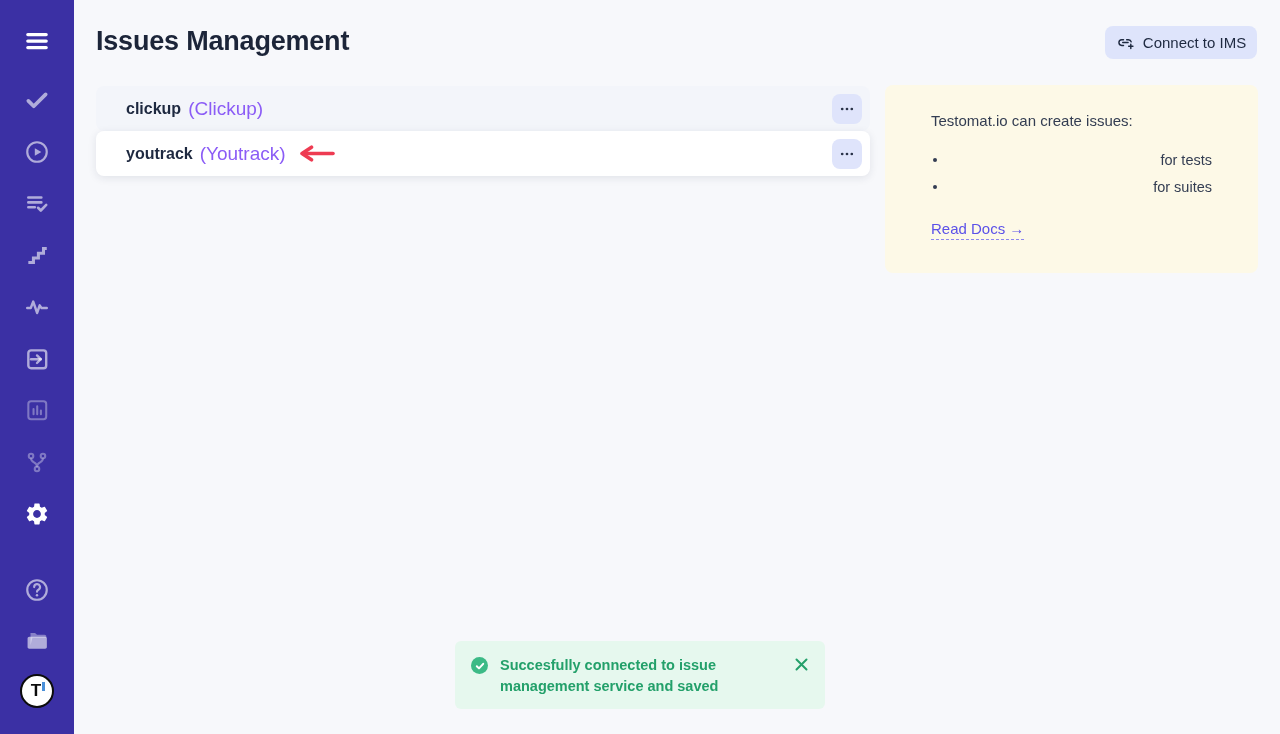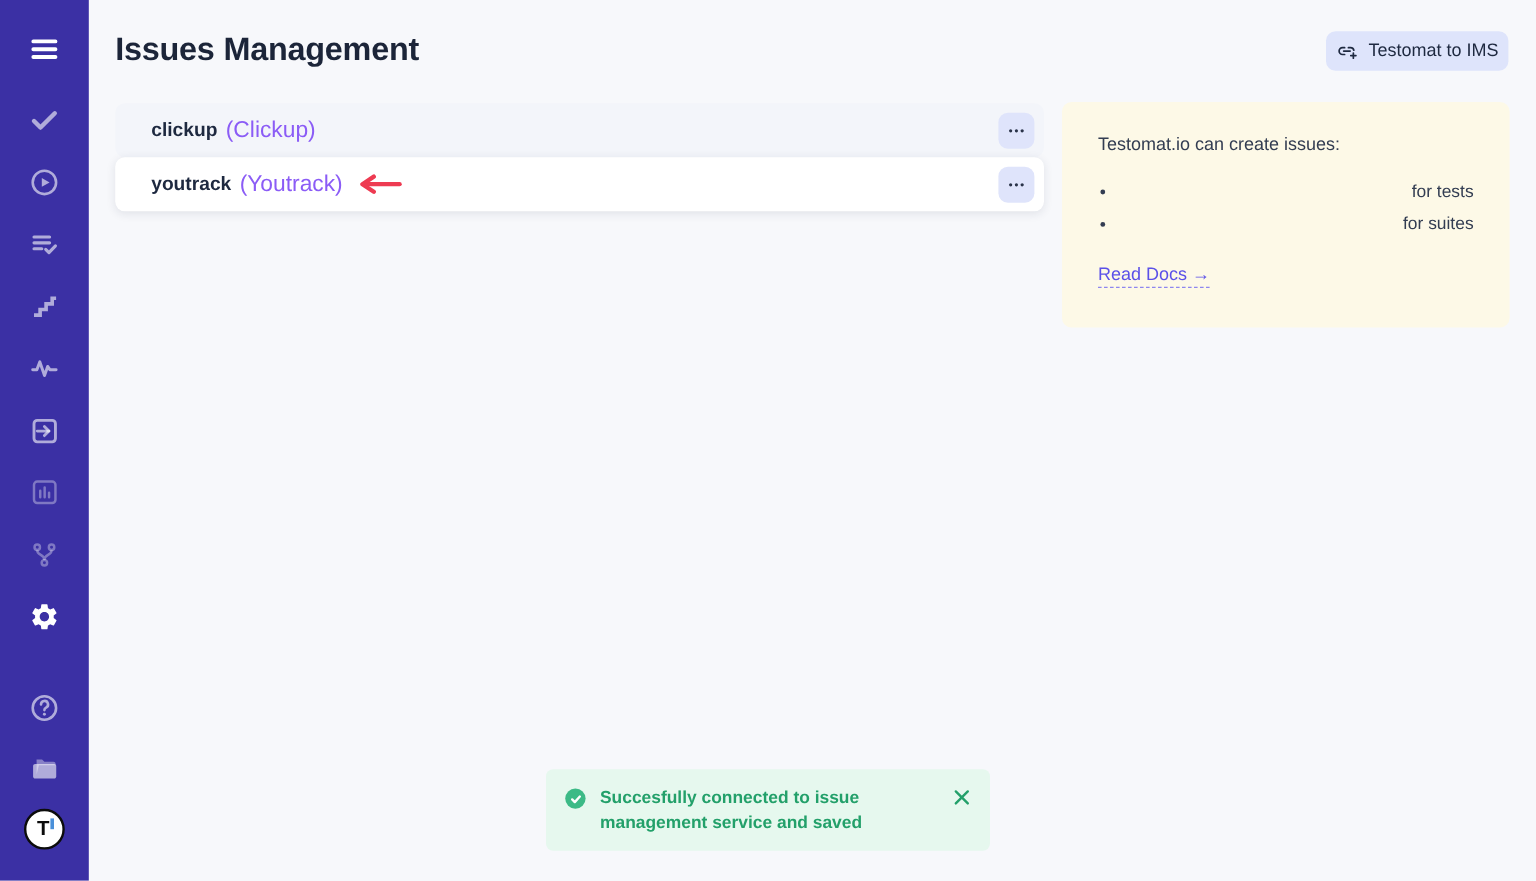--- a/index.html
+++ b/index.html
@@ -70,21 +70,21 @@
   .ellipsis-btn {
     margin-left:auto; width:30px; height:30px; border:none; border-radius:8px;
     background:#dfe4fb; cursor:pointer;
     display:flex; align-items:center; justify-content:center;
   }
   .ellipsis-btn svg { width:14px; height:14px; }
 
   
   .info-panel {
     position:absolute; left:885px; top:85px; width:373px; height:188px;
-    background:#fdf9e7; border-radius:8px; padding:27px 30px;
+    background:#fdf9e7; border-radius:8px; padding:27px 46px;
   }
   .info-heading { font-size:15px; color:#333d52; }
   .info-list { list-style:none; margin-top:23px; }
   .info-list li {
     font-size:14.5px; color:#333d52; margin-bottom:11px;
     padding-left:16px; position:relative;text-align:right;
   }
   .info-list li::before {
     content:""; position:absolute; left:2px; top:6px;
     width:4px; height:4px; border-radius:50%; background:#333d52;
@@ -200,21 +200,21 @@
 
 <h1 class="page-title">Issues Management</h1>
 
 <button class="connect-btn">
   <svg viewBox="0 0 24 24" fill="none" stroke="currentColor" stroke-width="1.8" stroke-linecap="round">
     <path d="M9.5 8.5H7.3a3.6 3.6 0 0 0 0 7.2h2.2"></path>
     <path d="M13.5 8.5h2.2a3.6 3.6 0 0 1 3.5 2.7"></path>
     <path d="M8.5 12.1h6.8"></path>
     <path d="M18.7 14.1v5.4M16 16.8h5.4"></path>
   </svg>
-  <span>Testomat to IMS</span>
+  <span>Connect to IMS</span>
 </button>
 
 <div class="ims-row row-0">
   <span class="ims-name">clickup</span>
   <span class="ims-type">(Clickup)</span>
   <button class="ellipsis-btn">
     <svg viewBox="0 0 14 14">
         <circle cx="2.2" cy="7" r="1.35" fill="#2a3349"></circle>
         <circle cx="7" cy="7" r="1.35" fill="#2a3349"></circle>
         <circle cx="11.8" cy="7" r="1.35" fill="#2a3349"></circle>

